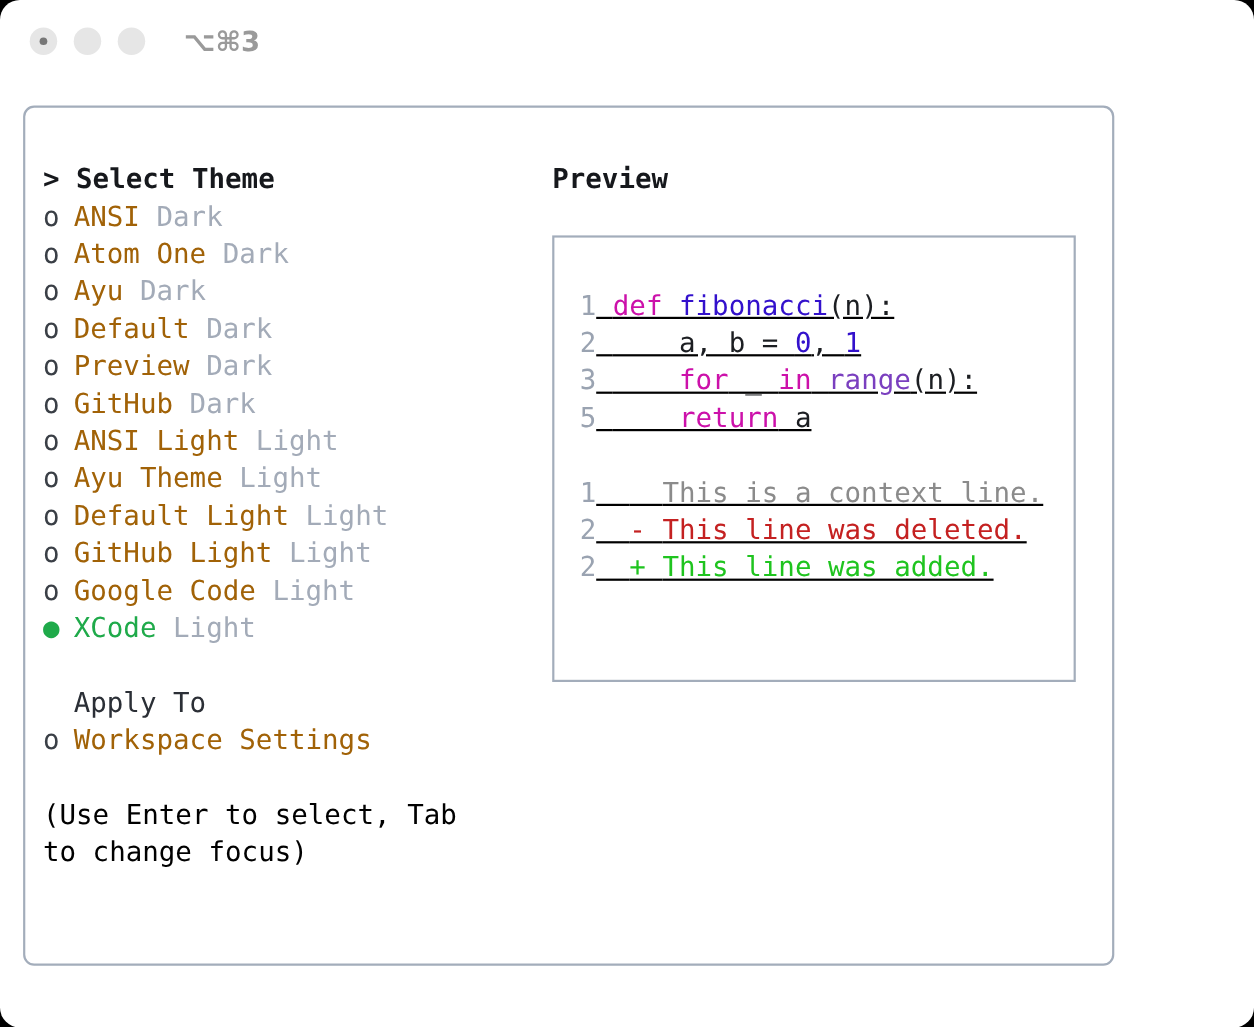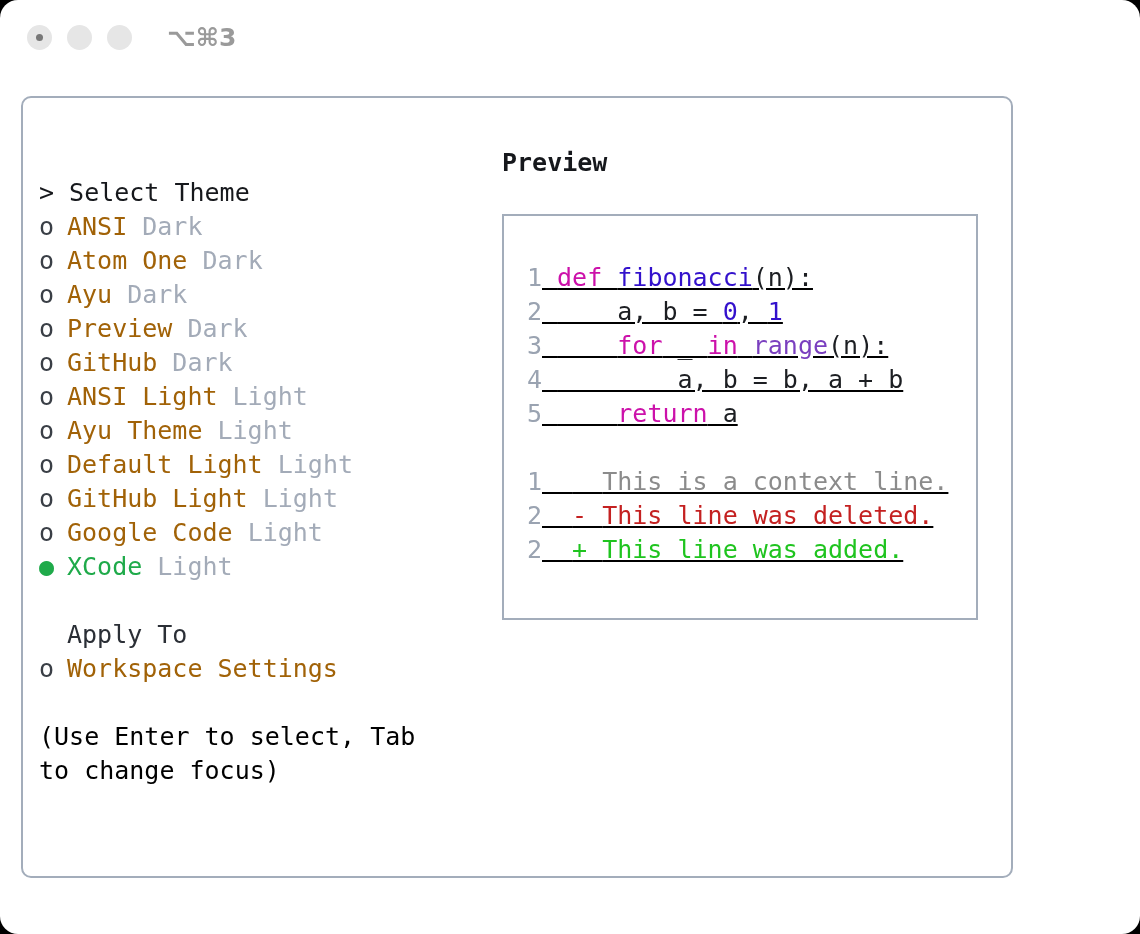--- a/index.html
+++ b/index.html
@@ -79,25 +79,24 @@
   
   #left-col {
     position: absolute;
     left: 16px;
     top: 48px;
     width: 440px;
   }
 
   .hdr {
     font-size: 25px;
-    font-weight: normal;
+    font-weight: bold;
     color: #16181c;
     line-height: 34px;
     white-space: pre;
-    margin-top: 30px;
   }
 
   .opt {
     font-size: 25px;
     line-height: 34px;
     color: #3a3f46;
     white-space: pre;
   }
   .opt .bullet {
     display: inline-block;
@@ -192,20 +191,21 @@
   </div>
 
   <div id="panel">
 
     <div id="left-col">
       <div class="hdr">&gt; Select Theme</div>
       <div id="theme-items">
           <div class="opt"><span class="bullet">o</span><span class="name">ANSI</span><span class="kind"> Dark</span></div>
           <div class="opt"><span class="bullet">o</span><span class="name">Atom One</span><span class="kind"> Dark</span></div>
           <div class="opt"><span class="bullet">o</span><span class="name">Ayu</span><span class="kind"> Dark</span></div>
+          <div class="opt"><span class="bullet">o</span><span class="name">Default</span><span class="kind"> Dark</span></div>
           <div class="opt"><span class="bullet">o</span><span class="name">Preview</span><span class="kind"> Dark</span></div>
           <div class="opt"><span class="bullet">o</span><span class="name">GitHub</span><span class="kind"> Dark</span></div>
           <div class="opt"><span class="bullet">o</span><span class="name">ANSI Light</span><span class="kind"> Light</span></div>
           <div class="opt"><span class="bullet">o</span><span class="name">Ayu Theme</span><span class="kind"> Light</span></div>
           <div class="opt"><span class="bullet">o</span><span class="name">Default Light</span><span class="kind"> Light</span></div>
           <div class="opt"><span class="bullet">o</span><span class="name">GitHub Light</span><span class="kind"> Light</span></div>
           <div class="opt"><span class="bullet">o</span><span class="name">Google Code</span><span class="kind"> Light</span></div>
           <div class="opt sel"><span class="bullet">●</span><span class="name">XCode</span><span class="kind"> Light</span></div>
         </div>
 
@@ -219,21 +219,20 @@
       <div id="hint">(Use Enter to select, Tab to change focus)</div>
     </div>
 
     <div id="right-col">
       <div id="preview-title">Preview</div>
       <div id="code-box">
         <div id="code-inner">
             <div class="cline"><span class="ln">1</span> <span class="kw">def </span><span class="fn">fibonacci</span><span class="pl">(n):</span></div>
             <div class="cline"><span class="ln">2</span> <span class="pl">    a, b = </span><span class="num">0</span><span class="pl">, </span><span class="num">1</span></div>
             <div class="cline"><span class="ln">3</span> <span class="pl">    </span><span class="kw">for</span><span class="pl"> _ </span><span class="kw">in</span><span class="pl"> </span><span class="bi">range</span><span class="pl">(n):</span></div>
-            <div class="cline"><span class="ln">4</span> <span class="pl">        a, b = b, a + b</span></div>
             <div class="cline"><span class="ln">5</span> <span class="pl">    </span><span class="kw">return</span><span class="pl"> a</span></div>
             <div class="gap"></div>
             <div class="cline"><span class="ln">1</span>  <span class="ctx">  </span><span class="ctx">This is a context line.</span></div>
             <div class="cline"><span class="ln">2</span>  <span class="del">- </span><span class="del">This line was deleted.</span></div>
             <div class="cline"><span class="ln">2</span>  <span class="add">+ </span><span class="add">This line was added.</span></div>
           </div>
       </div>
     </div>
 
   </div>

